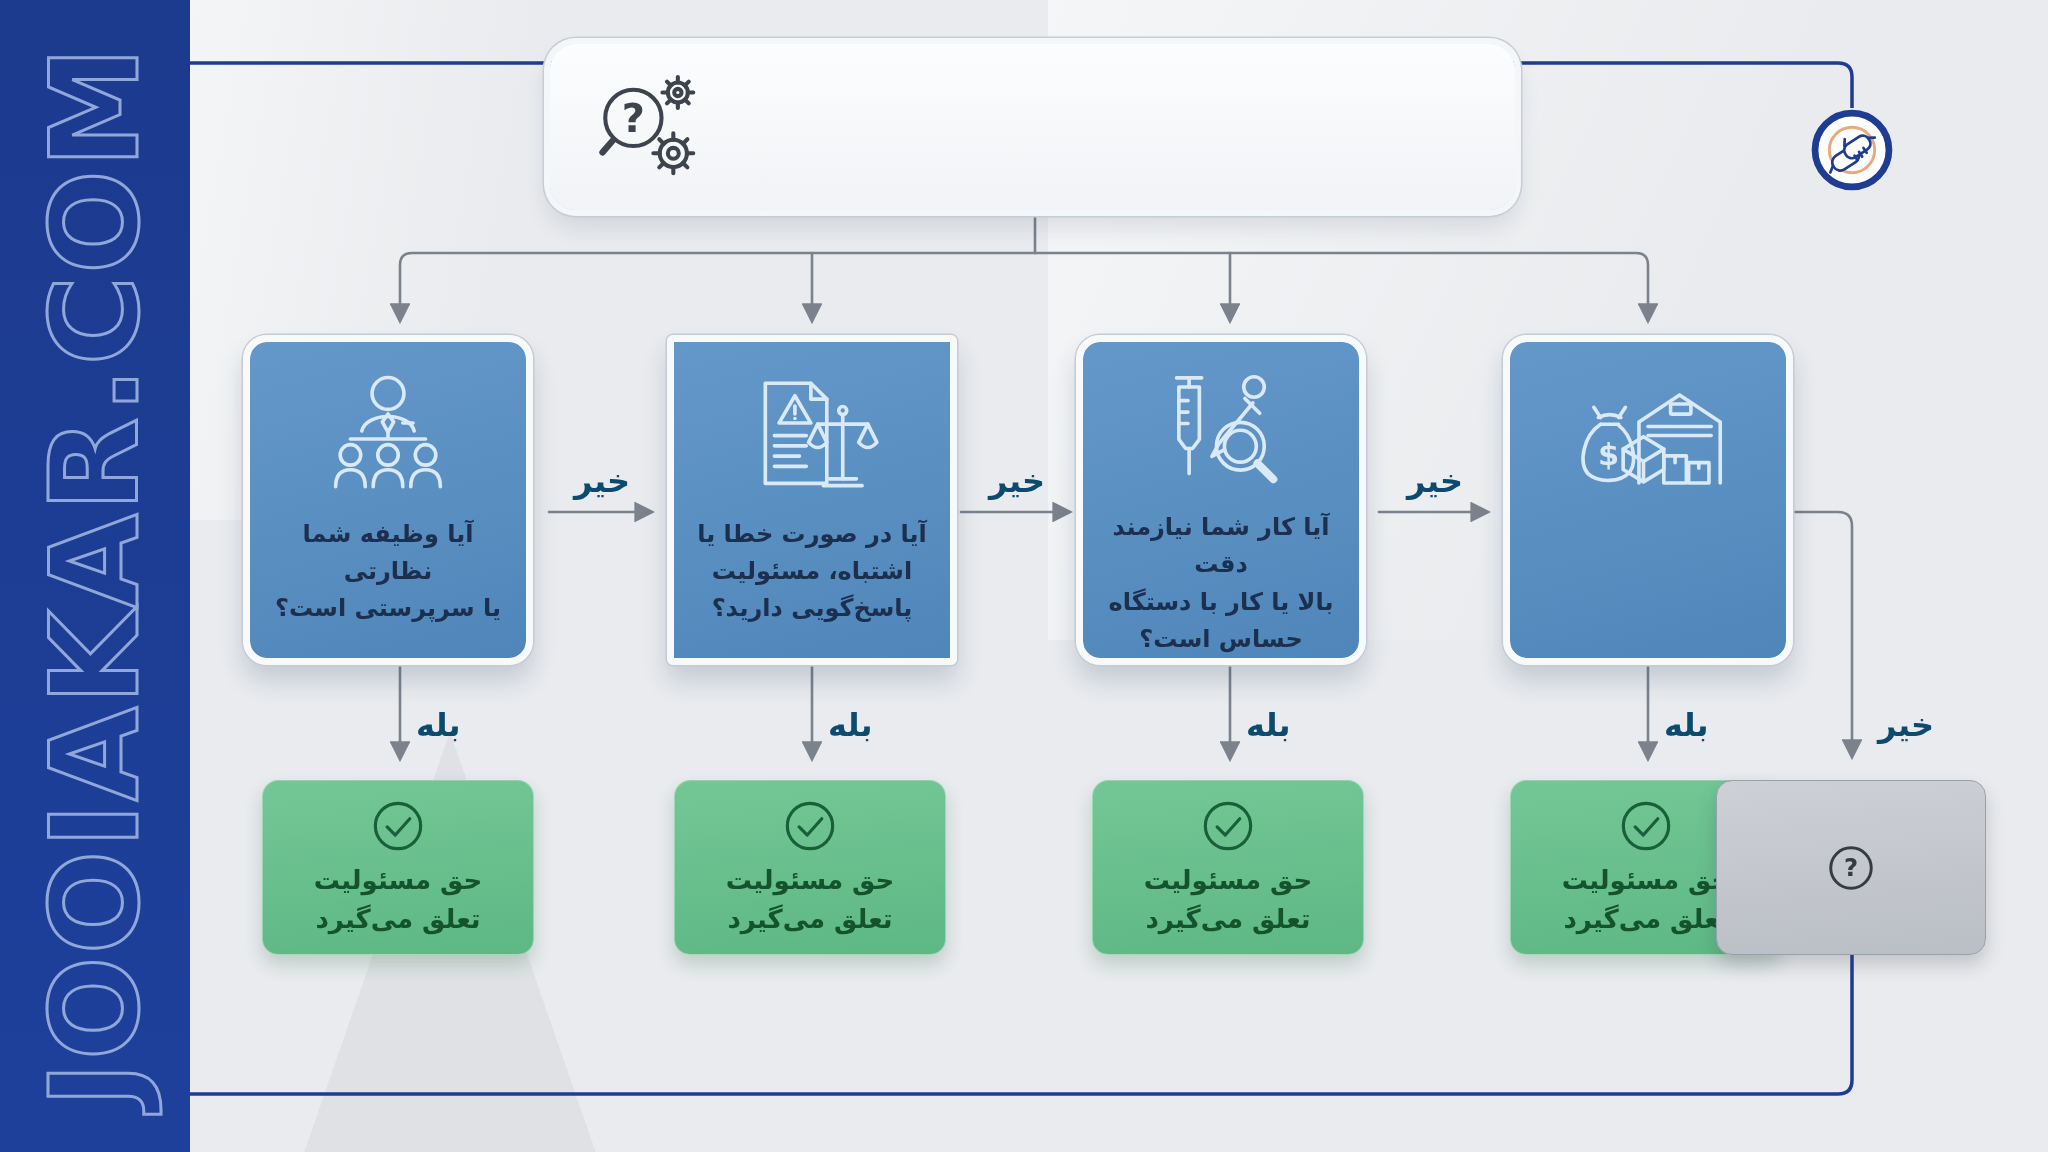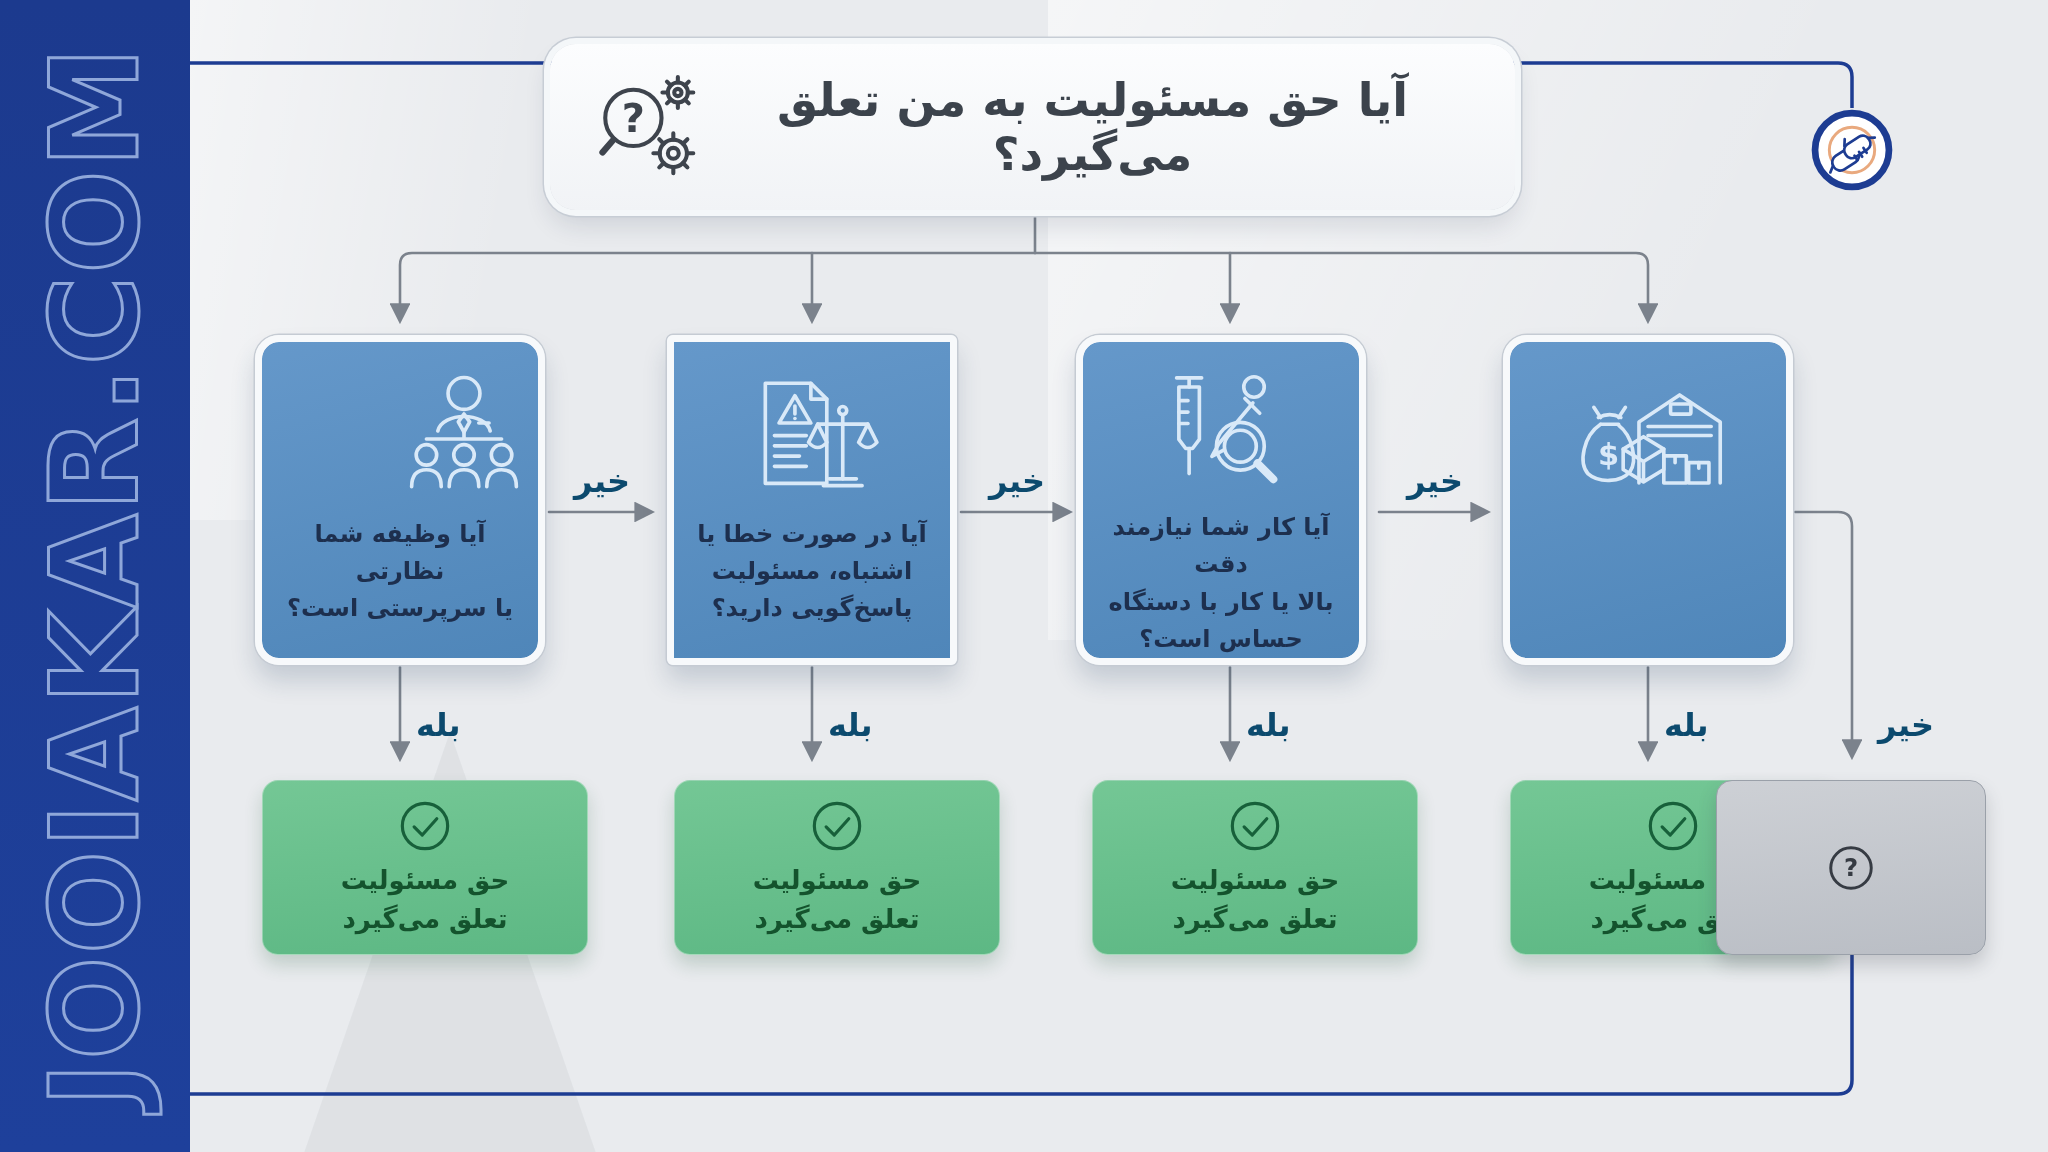--- a/index.html
+++ b/index.html
@@ -34,21 +34,21 @@
   
   .qbox{position:absolute;top:335px;width:290px;height:330px;border-radius:24px;z-index:2;box-sizing:border-box;
     background:linear-gradient(165deg,#6598ca,#4f86b9);background-clip:padding-box;
     border:7px solid #f7f9fb;
     box-shadow:0 0 0 1.5px #c5cbd3,0 16px 24px rgba(35,60,95,.18);
     display:flex;flex-direction:column;align-items:center;}
   .qicon{height:158px;display:flex;align-items:center;justify-content:center;margin-top:14px;}
   .qtext{margin:2px 8px 0;font-size:24px;font-weight:bold;line-height:1.55;color:#1d2f4e;text-align:center;}
 
   
-  .rbox{position:absolute;top:780px;width:326px;height:175px;border-radius:16px;z-index:2;box-sizing:border-box;
+  .rbox{position:absolute;top:780px;width:272px;height:175px;border-radius:16px;z-index:2;box-sizing:border-box;
     display:flex;flex-direction:column;align-items:center;justify-content:center;gap:6px;}
   .rbox.green{background:linear-gradient(175deg,#74c795,#5db884);box-shadow:0 10px 18px rgba(30,90,55,.20);border:1px solid rgba(255,255,255,.35);}
   .rbox.green .rtext{color:#14532d;}
   .rbox.gray{background:linear-gradient(175deg,#cdd0d5,#babec5);border:1.5px solid #9aa0a9;box-shadow:0 10px 18px rgba(60,65,75,.22);}
   .rbox.gray .rtext{color:#33383f;}
   .rtext{margin:0;font-size:26px;font-weight:bold;line-height:1.5;text-align:center;}
 
   
   .lbl{position:absolute;z-index:2;font-size:32px;font-weight:bold;color:#0c4a6e;}
 
@@ -114,37 +114,36 @@
             <circle r="4"></circle>
           <path d="M0,-11 V-17 M7.8,-7.8 L12,-12 M11,0 H17 M7.8,7.8 L12,12 M0,11 V17 M-7.8,7.8 L-12,12 M-11,0 H-17 M-7.8,-7.8 L-12,-12"></path>
         </g>
         <g transform="translate(94,94)">
           <circle r="15"></circle>
             <circle r="6"></circle>
           <path d="M0,-15 V-22 M10.6,-10.6 L15.5,-15.5 M15,0 H22 M10.6,10.6 L15.5,15.5 M0,15 V22 M-10.6,10.6 L-15.5,15.5 M-15,0 H-22 M-10.6,-10.6 L-15.5,-15.5"></path>
         </g>
       </svg>
     </span>
-    <h1 class="title-text" dir="rtl">آیا حق مسئولیت به من تعلق می‌گیرد؟</h1>
   </header>
 
   <div class="logo">
     <svg width="84" height="84" viewBox="0 0 100 100">
       <circle cx="50" cy="50" r="44" fill="#ffffff" stroke="#1d3c92" stroke-width="8"></circle>
       <circle cx="50" cy="50" r="27" fill="none" stroke="#e9a97e" stroke-width="3.5"></circle>
       <g transform="translate(50,54) rotate(-33)" fill="#ffffff" stroke="#1d3c92" stroke-width="3.2" stroke-linecap="round" stroke-linejoin="round">
         <rect x="-27" y="-8" width="34" height="19" rx="9"></rect>
         <rect x="-7" y="-12" width="33" height="18" rx="8"></rect>
         <path d="M-27,0 l-7,5 M26,-5 l7,4 M-3,-12 l5,-7" fill="none"></path>
         <path d="M1,4 v6 M8,3 v7 M15,2 v7" fill="none"></path>
       </g>
     </svg>
   </div>
 
-  <section class="qbox" style="left:255px;align-items:flex-end;">
+  <section class="qbox" style="left:243px;">
     <span class="qicon">
       <svg width="148" height="132" viewBox="0 0 130 115" fill="none" stroke="#d9e9f8" stroke-width="3.2" stroke-linecap="round" stroke-linejoin="round">
         <circle cx="65" cy="21" r="14"></circle>
         <path d="M42,54 C46,37 84,37 88,54"></path>
         <path d="M65,39 l5,7 -5,9 -5,-9 z"></path>
         <path d="M78,47 h9"></path>
         <path d="M65,54 V61 M32,61 H98"></path>
         <circle cx="32" cy="75" r="9"></circle>
           <path d="M19,103 Q19,88 32,88 Q45,88 45,103"></path>
         <circle cx="65" cy="75" r="9"></circle>

